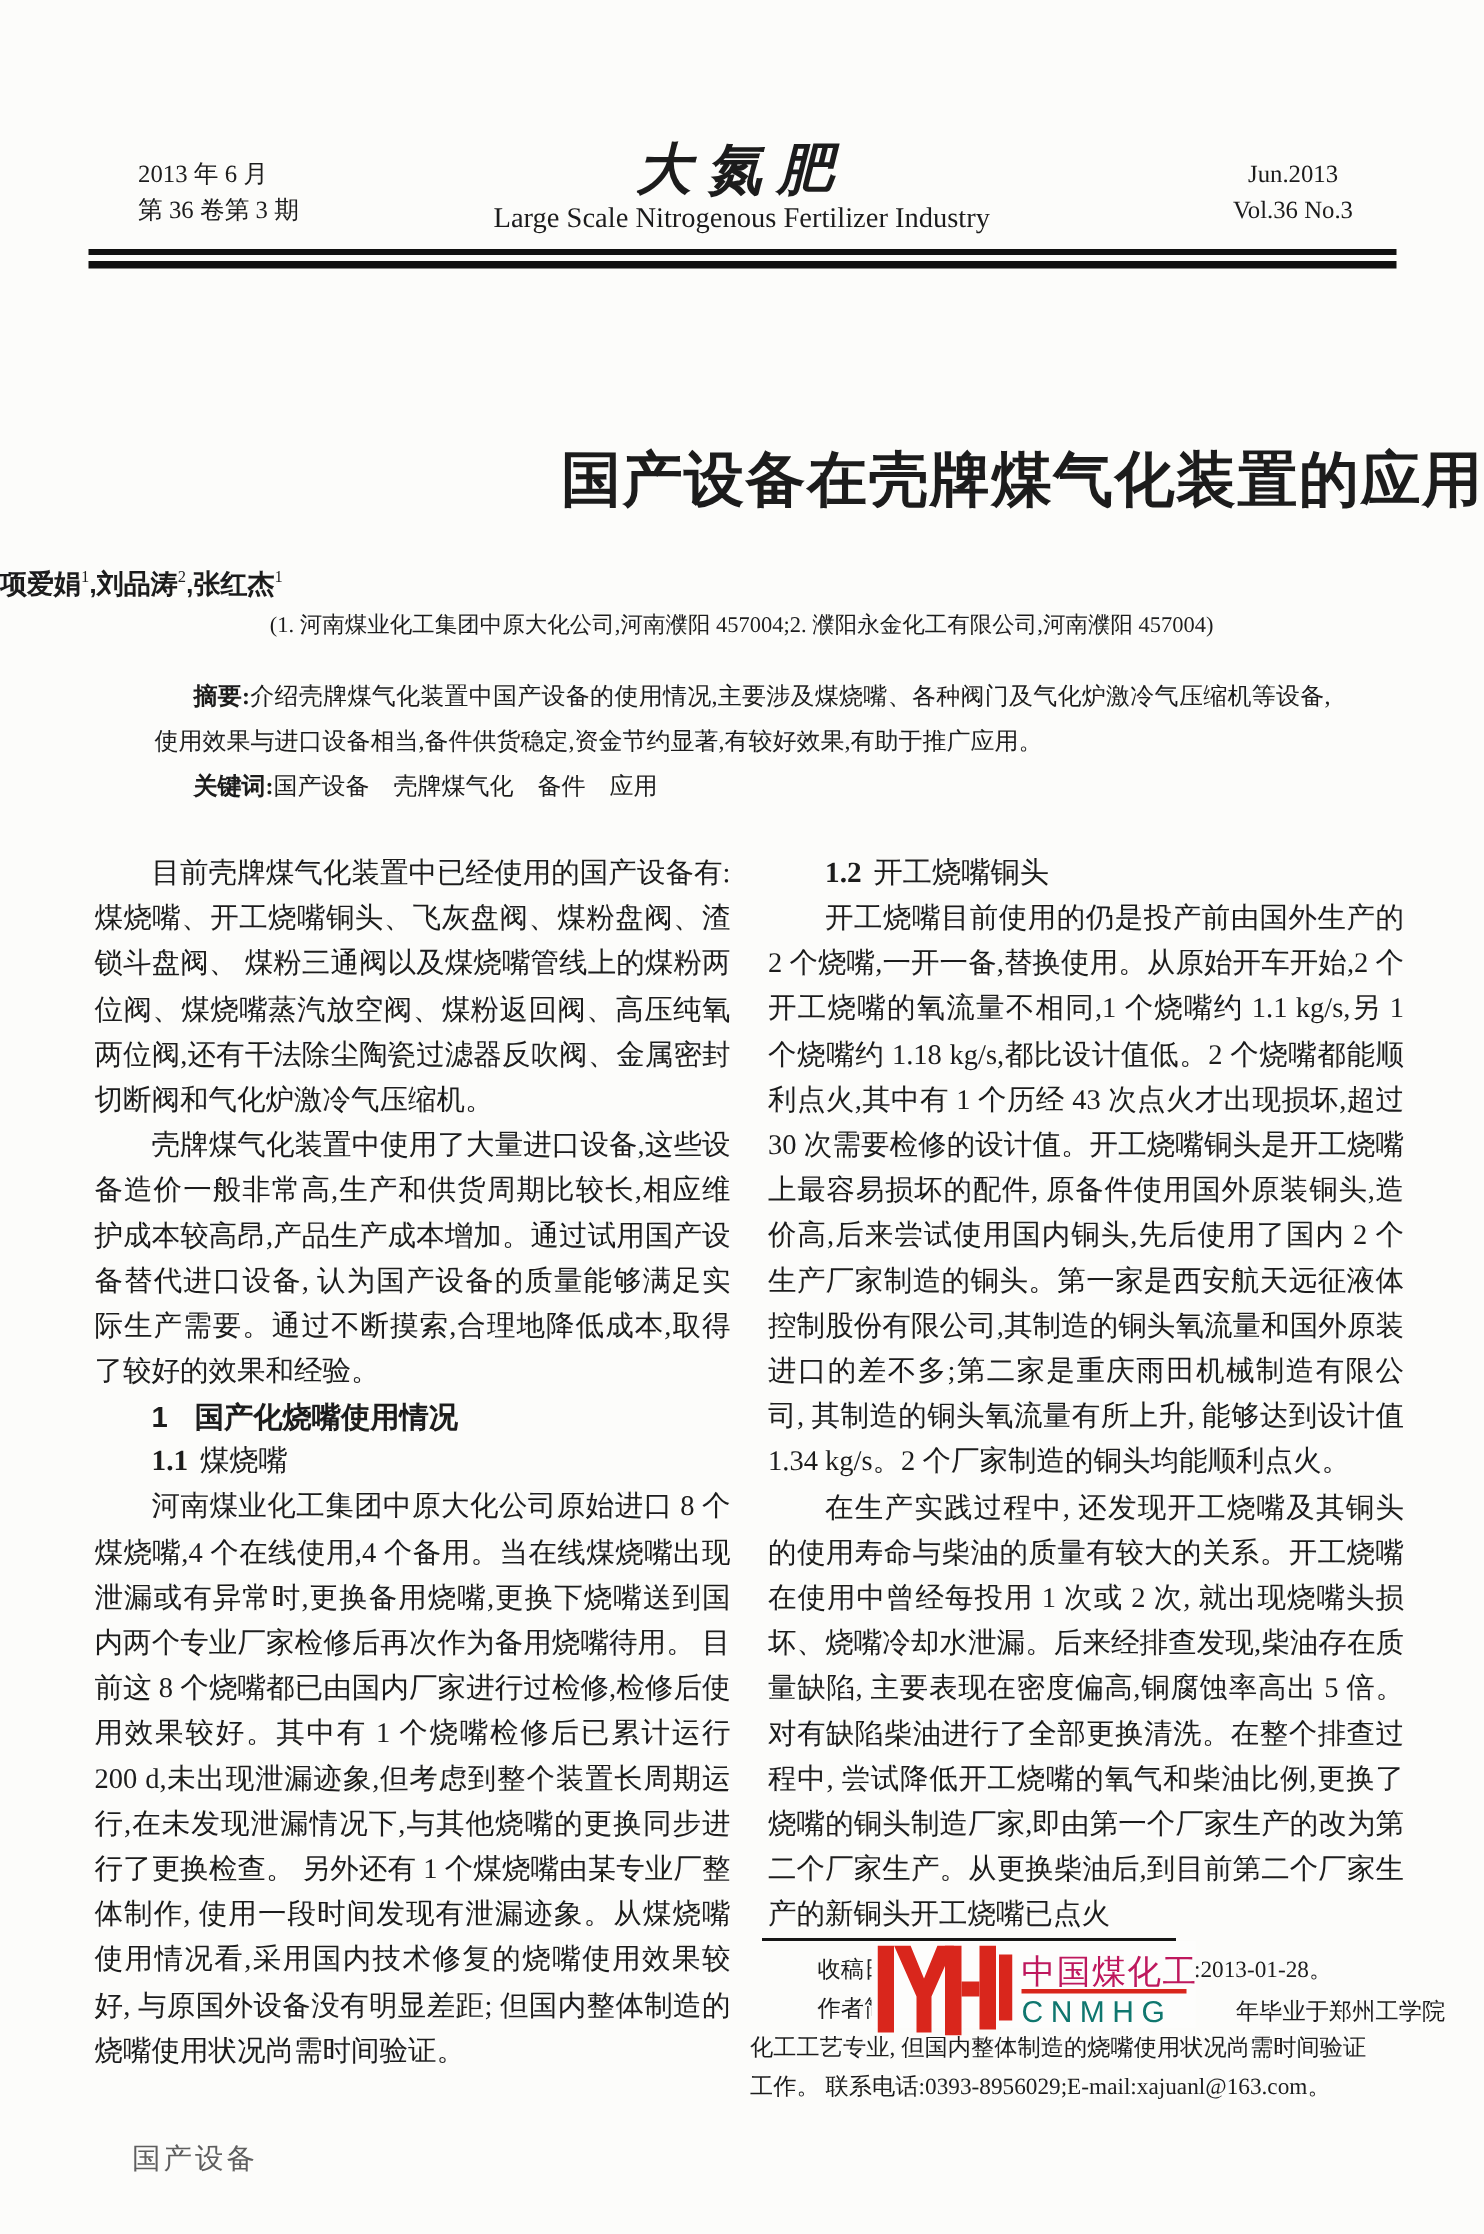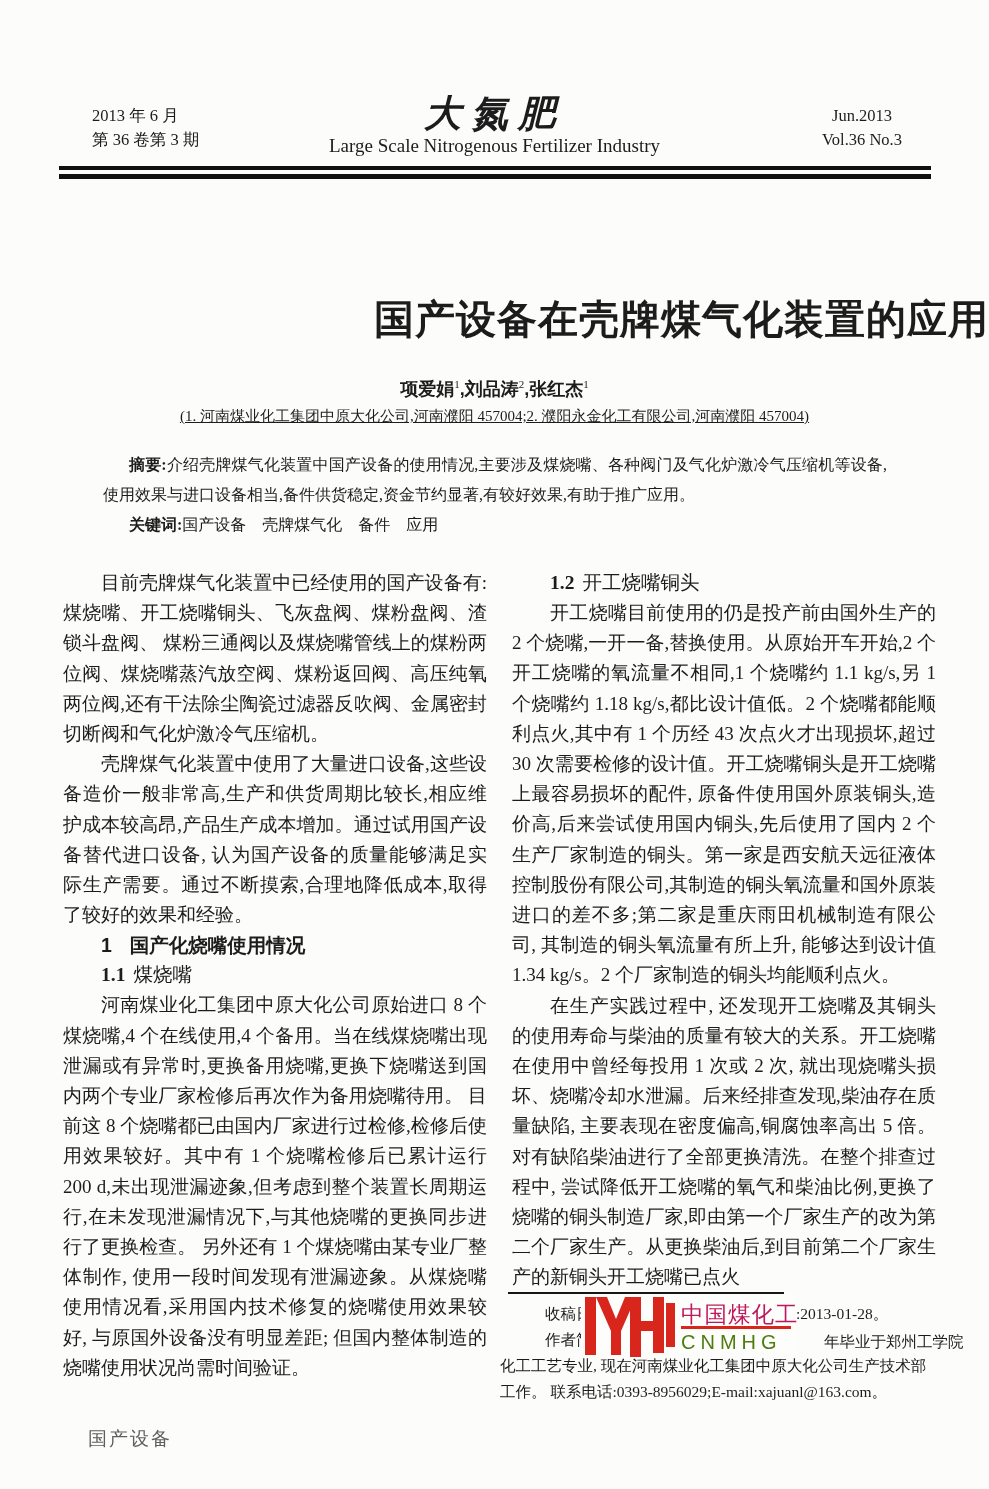--- a/index.html
+++ b/index.html
@@ -25,26 +25,26 @@
   .hdr-rule{
     left:59px;width:872px;top:166px;height:4px;
     border-top:4px solid #101010;border-bottom:5px solid #101010;
   }
   
   .title{
     left:0;right:0;top:292px;text-align:right;
     font-size:40px;font-weight:bold;letter-spacing:1px;
   }
   .authors{
-    left:0;right:0;top:377px;text-align:center;
+    left:0;right:0;top:377px;text-align:left;
     font-size:18px;font-weight:bold;
     font-family:"Liberation Sans", sans-serif;
   }
   .authors sup{font-size:11px;font-weight:normal;font-family:"Liberation Serif", serif;}
-  .affiliation{left:0;right:0;top:407px;text-align:center;font-size:15px;text-decoration:underline;}
+  .affiliation{left:0;right:0;top:407px;text-align:center;font-size:15px;}
   
   .abstract-block{left:103px;width:784px;top:450px;font-size:16px;line-height:30px;text-align:justify;}
   .abstract-block p{margin:0;text-indent:26px;}
   .abstract-block .b{font-weight:bold;}
   .kw{white-space:pre-wrap;}
   
   .col{width:424px;font-size:19px;line-height:30.2px;text-align:justify;}
   .col-left{left:63px;top:568px;}
   .col-right{left:512px;top:568px;}
   .col p{margin:0;text-indent:38px;}
@@ -67,21 +67,21 @@
   .fn-l4{left:500px;top:1381px;width:440px;}
   
   .wm-box{left:581px;top:1294px;width:216px;height:58px;background:#fdfdfc;}
   .wm-logo{left:585px;top:1297px;width:90px;height:60px;}
   .wm-cn{
     left:681px;top:1299px;font-size:22.5px;color:#be185d;
     font-family:"Liberation Sans", sans-serif;letter-spacing:1px;
   }
   .wm-underline{left:681px;top:1326px;width:110px;height:3px;background:#d9261c;}
   .wm-en{
-    left:681px;top:1331px;font-size:20px;color:#4d7c0f;
+    left:681px;top:1331px;font-size:20px;color:#0f766e;
     font-family:"Liberation Sans", sans-serif;letter-spacing:5px;
   }
   
   .wanfang{left:88px;top:1426px;font-size:19px;color:#5e5e5e;
     font-family:"Liberation Sans", sans-serif;letter-spacing:2px;}
 </style>
 </head>
 <body>
 
 <div class="abs hdr-left">
@@ -126,21 +126,21 @@
   <p class="sec2"><span class="num">1.2</span><span>开工烧嘴铜头</span></p>
   <p>开工烧嘴目前使用的仍是投产前由国外生产的 2 个烧嘴,一开一备,替换使用。从原始开车开始,2 个开工烧嘴的氧流量不相同,1 个烧嘴约 1.1 kg/s,另 1 个烧嘴约 1.18 kg/s,都比设计值低。2 个烧嘴都能顺利点火,其中有 1 个历经 43 次点火才出现损坏,超过 30 次需要检修的设计值。开工烧嘴铜头是开工烧嘴上最容易损坏的配件, 原备件使用国外原装铜头,造价高,后来尝试使用国内铜头,先后使用了国内 2 个生产厂家制造的铜头。第一家是西安航天远征液体控制股份有限公司,其制造的铜头氧流量和国外原装进口的差不多;第二家是重庆雨田机械制造有限公司, 其制造的铜头氧流量有所上升, 能够达到设计值 1.34 kg/s。2 个厂家制造的铜头均能顺利点火。</p>
   <p>在生产实践过程中, 还发现开工烧嘴及其铜头的使用寿命与柴油的质量有较大的关系。开工烧嘴在使用中曾经每投用 1 次或 2 次, 就出现烧嘴头损坏、烧嘴冷却水泄漏。后来经排查发现,柴油存在质量缺陷, 主要表现在密度偏高,铜腐蚀率高出 5 倍。对有缺陷柴油进行了全部更换清洗。在整个排查过程中, 尝试降低开工烧嘴的氧气和柴油比例,更换了烧嘴的铜头制造厂家,即由第一个厂家生产的改为第二个厂家生产。从更换柴油后,到目前第二个厂家生产的新铜头开工烧嘴已点火</p>
 </div>
 
 <div class="abs fn-rule"></div>
 <div class="abs fn fn-l1a">收稿日</div>
 <div class="abs fn fn-l1b">:2013-01-28。</div>
 <div class="abs fn fn-l2a">作者简</div>
 <div class="abs fn fn-l2b">年毕业于郑州工学院</div>
-<div class="abs fn fn-l3">化工工艺专业, 现在河南煤业化工集团中原大化公司生产技术部</div>
+<div class="abs fn fn-l3">化工工艺专业, 但国内整体制造的烧嘴使用状况尚需时间验证</div>
 <div class="abs fn fn-l4">工作。 联系电话:0393-8956029;E-mail:xajuanl@163.com。</div>
 
 <div class="abs wm-box"></div>
 <svg class="abs wm-logo" viewBox="0 0 90 60" xmlns="http://www.w3.org/2000/svg">
   <g fill="#d9261c">
     <rect x="0" y="0" width="11" height="58"></rect>
     <polygon points="11,0 22,0 31,22 40,0 51,0 36,34 36,58 26,58 26,34"></polygon>
     <rect x="45" y="0" width="11" height="60"></rect>
     <rect x="56" y="24" width="12" height="10"></rect>
     <rect x="68" y="0" width="11" height="56"></rect>

